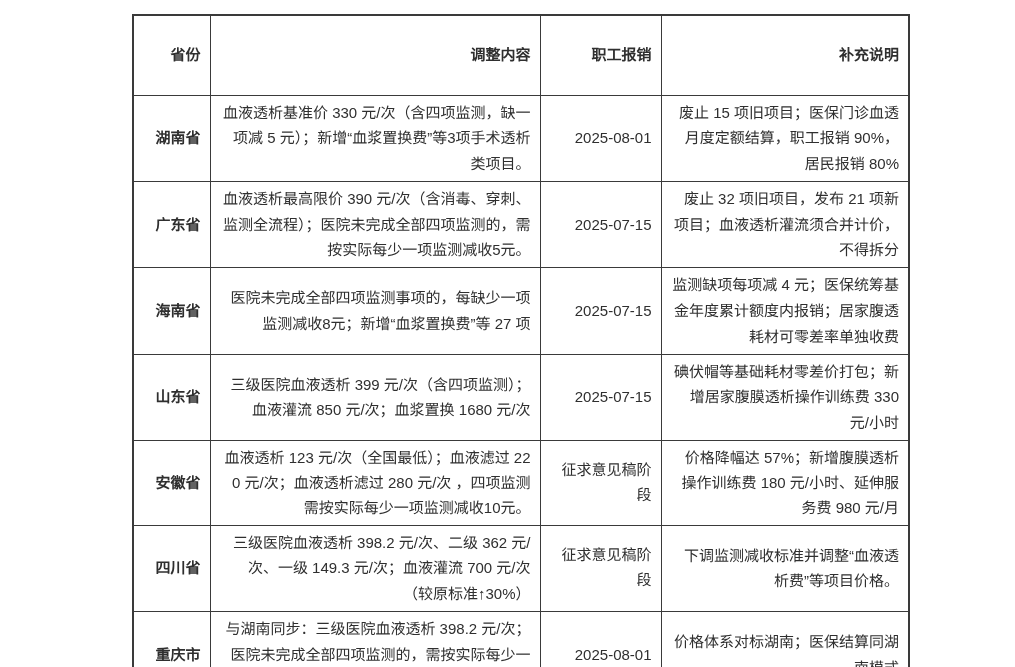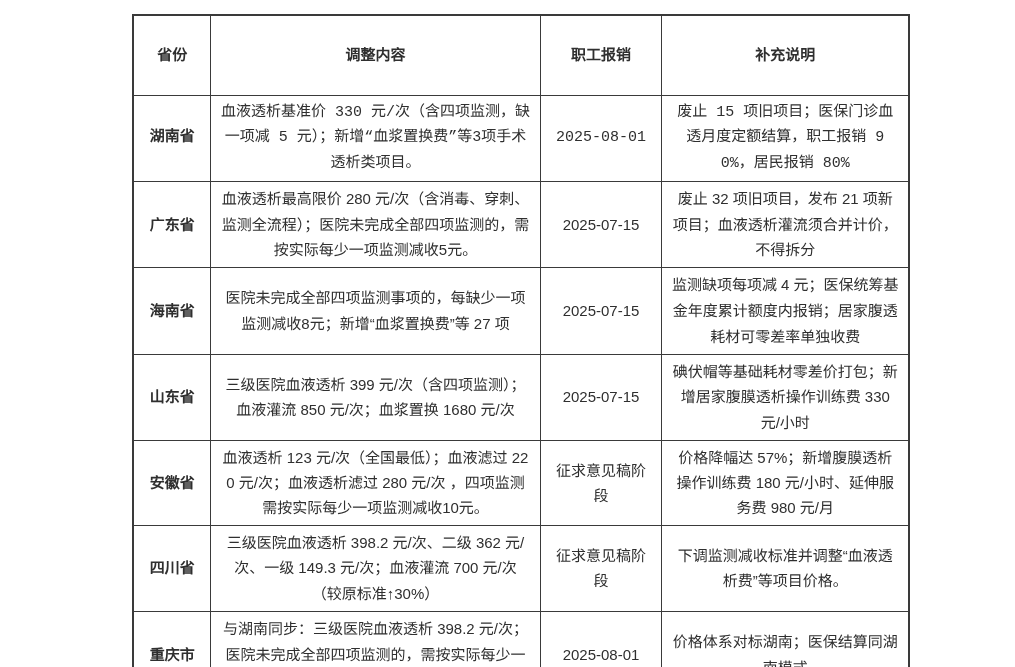--- a/index.html
+++ b/index.html
@@ -30,46 +30,46 @@
   }
   table.price-table col.c-province { width: 77px; }
   table.price-table col.c-content  { width: 330px; }
   table.price-table col.c-time     { width: 121px; }
   table.price-table col.c-note     { width: 248px; }
 
   table.price-table th,
   table.price-table td {
     border: 1.5px solid #3a3a3a;
     vertical-align: middle;
-    text-align: center;
+    text-align: right;
     padding: 4px 9px 4px 10px;
     line-height: 1.72;
     word-break: break-all;
     box-sizing: border-box;
   }
   table.price-table {
     border: 2px solid #3a3a3a;
   }
   table.price-table thead th {
     font-weight: bold;
     height: 80px;
   }
   td.province {
     font-weight: bold;
     white-space: nowrap;
   }
-  tr.r1 td { height: 83px; font-family: Liberation Mono, monospace; }
+  tr.r1 td { height: 83px; }
   tr.r2 td { height: 79px; }
   tr.r3 td { height: 79px; }
   tr.r4 td { height: 75px; }
   tr.r5 td { height: 76px; line-height: 1.68; }
   tr.r6 td { height: 79px; }
   tr.r7 td { height: 83px; }
   td.time { white-space: nowrap; }
-  tr.r5 td.time, tr.r6 td.time { white-space: normal; }
+  tr.r5 td.time, tr.r6 td.time { white-space: normal; font-family: Liberation Serif, serif; }
 </style>
 </head>
 <body>
 
 <div class="page">
   <table class="price-table">
     <colgroup>
       <col class="c-province">
       <col class="c-content">
       <col class="c-time">
@@ -85,21 +85,21 @@
     </thead>
     <tbody>
       <tr class="r1">
         <td class="province">湖南省</td>
         <td class="content">血液透析基准价 330 元/次（含四项监测，缺一项减 5 元）；新增“血浆置换费”等3项手术透析类项目。</td>
         <td class="time">2025-08-01</td>
         <td class="note">废止 15 项旧项目；医保门诊血透月度定额结算，职工报销 90%，居民报销 80%</td>
       </tr>
       <tr class="r2">
         <td class="province">广东省</td>
-        <td class="content">血液透析最高限价 280 元/次（含消毒、穿刺、监测全流程）；医院未完成全部四项监测的，需按实际每少一项监测减收5元。</td>
+        <td class="content">血液透析最高限价 390 元/次（含消毒、穿刺、监测全流程）；医院未完成全部四项监测的，需按实际每少一项监测减收5元。</td>
         <td class="time">2025-07-15</td>
         <td class="note">废止 32 项旧项目，发布 21 项新项目；血液透析灌流须合并计价，不得拆分</td>
       </tr>
       <tr class="r3">
         <td class="province">海南省</td>
         <td class="content">医院未完成全部四项监测事项的，每缺少一项监测减收8元；新增“血浆置换费”等 27 项</td>
         <td class="time">2025-07-15</td>
         <td class="note">监测缺项每项减 4 元；医保统筹基金年度累计额度内报销；居家腹透耗材可零差率单独收费</td>
       </tr>
       <tr class="r4">

